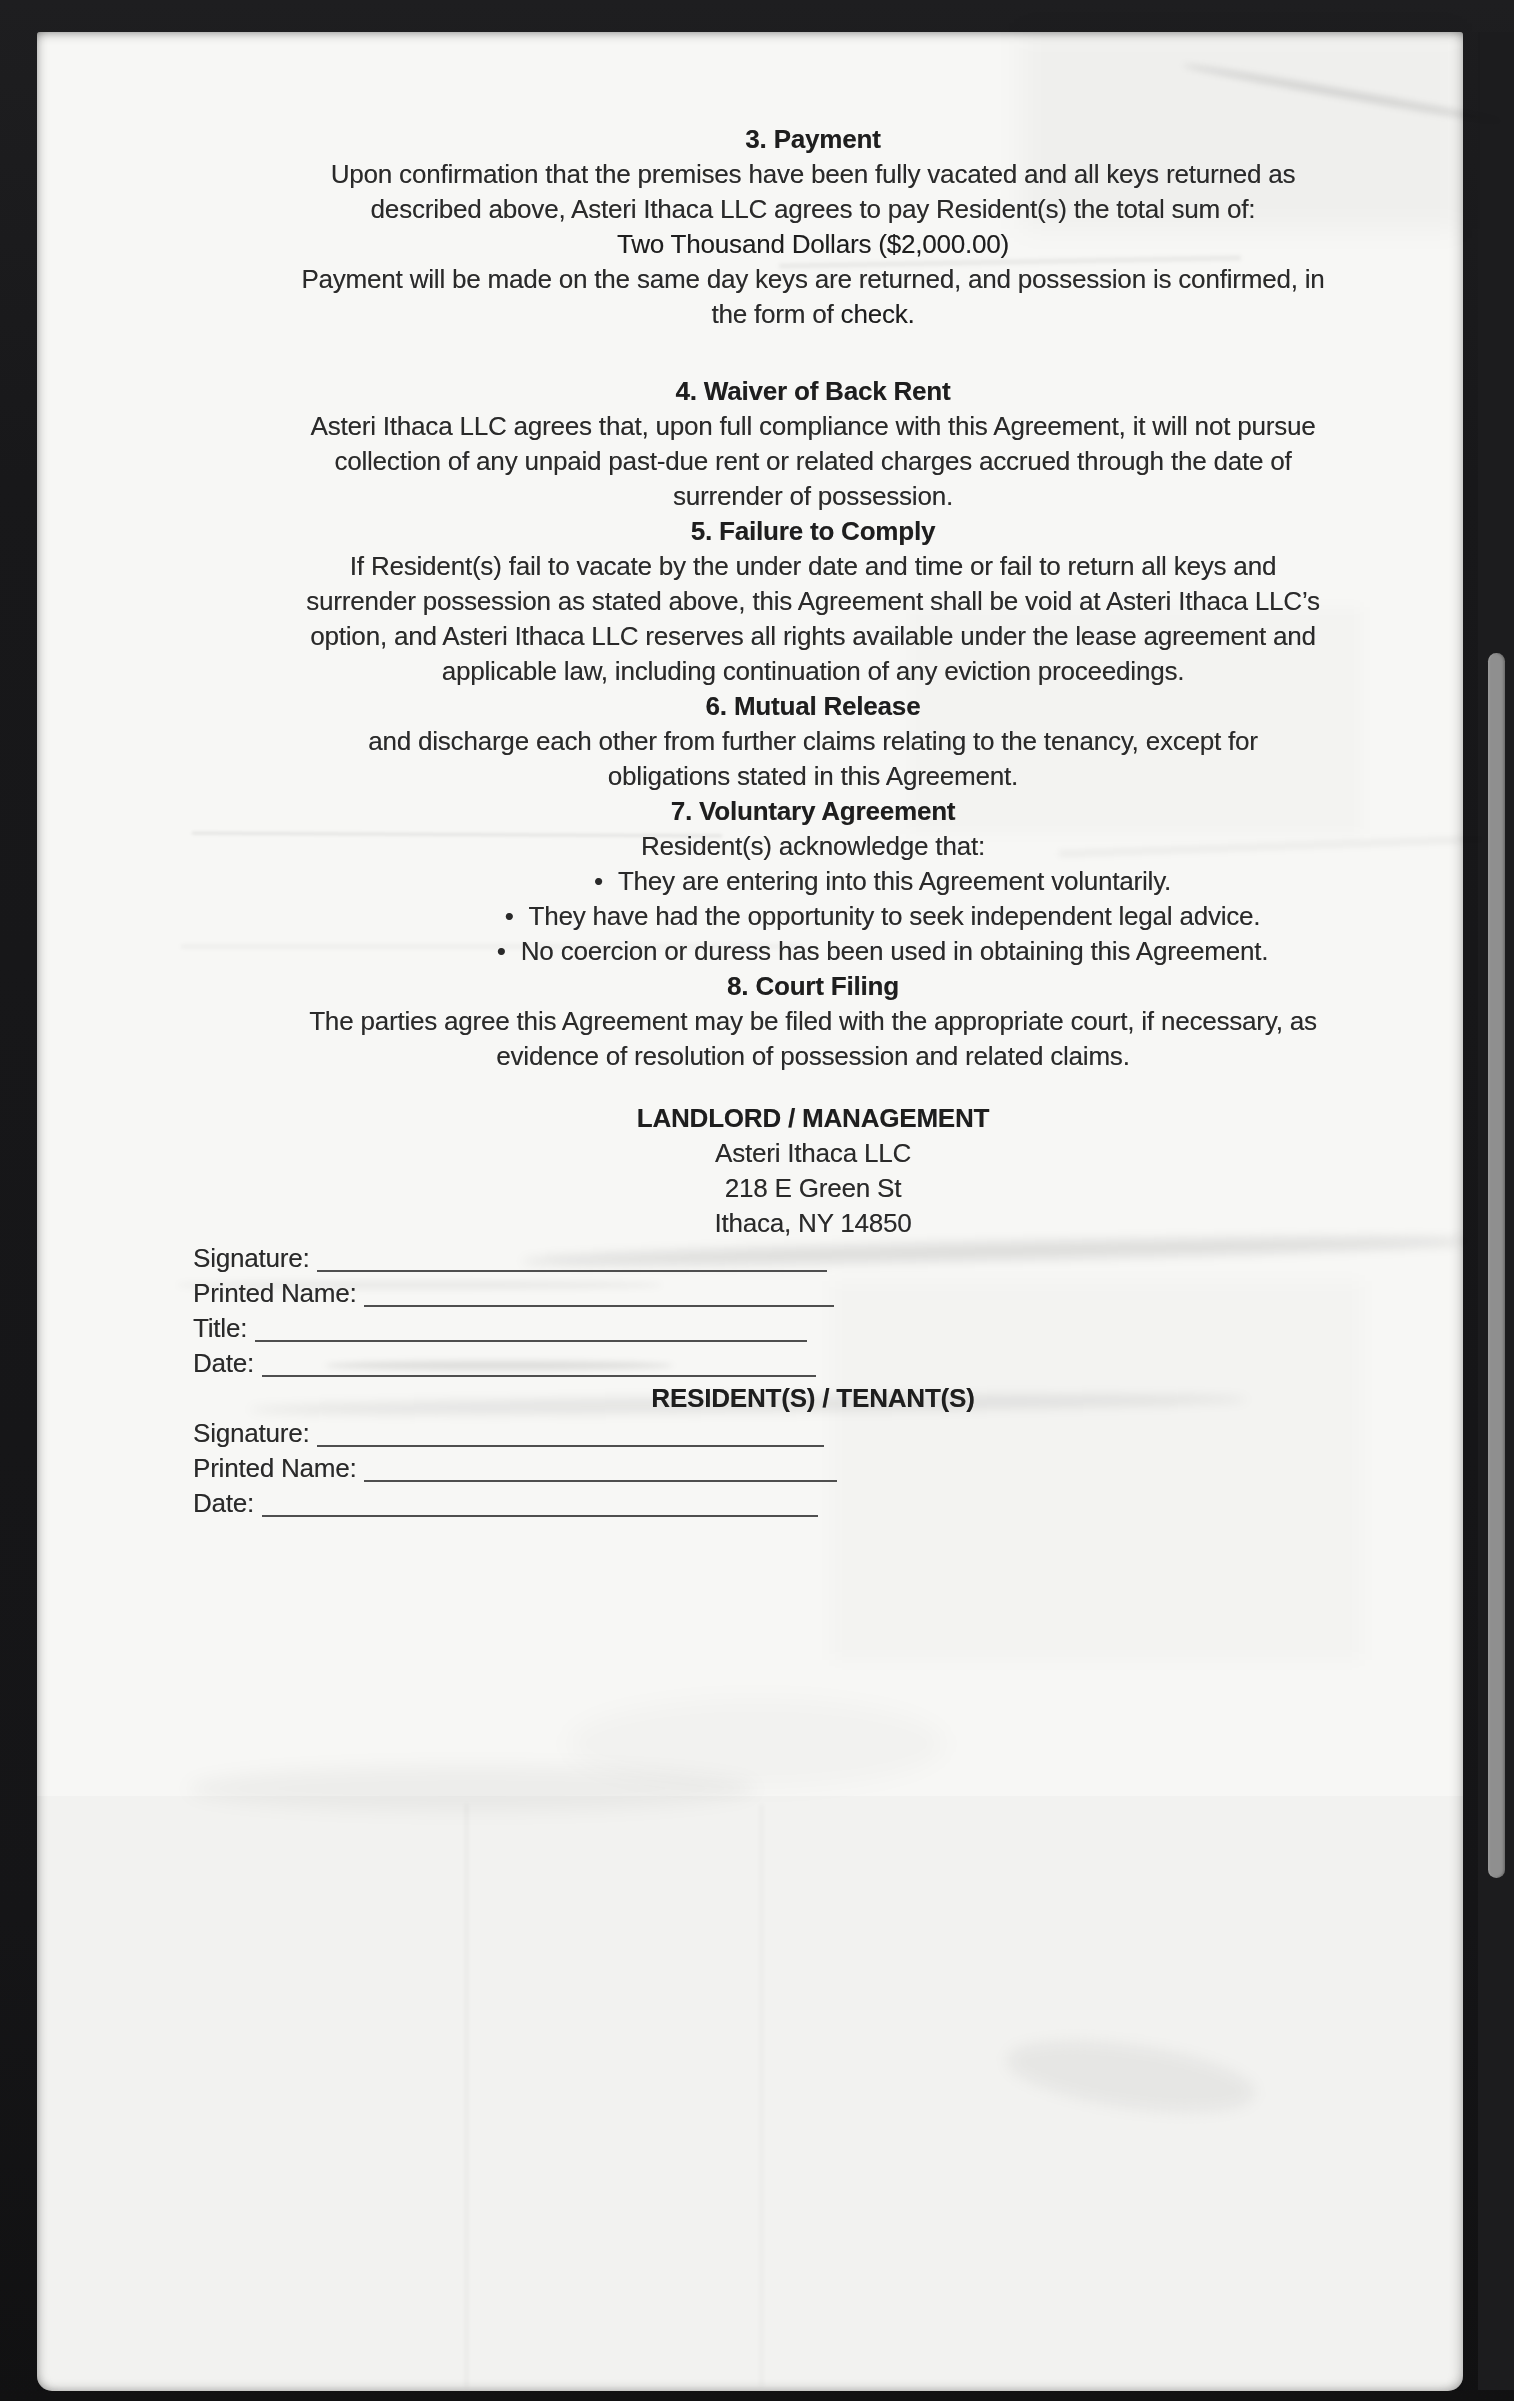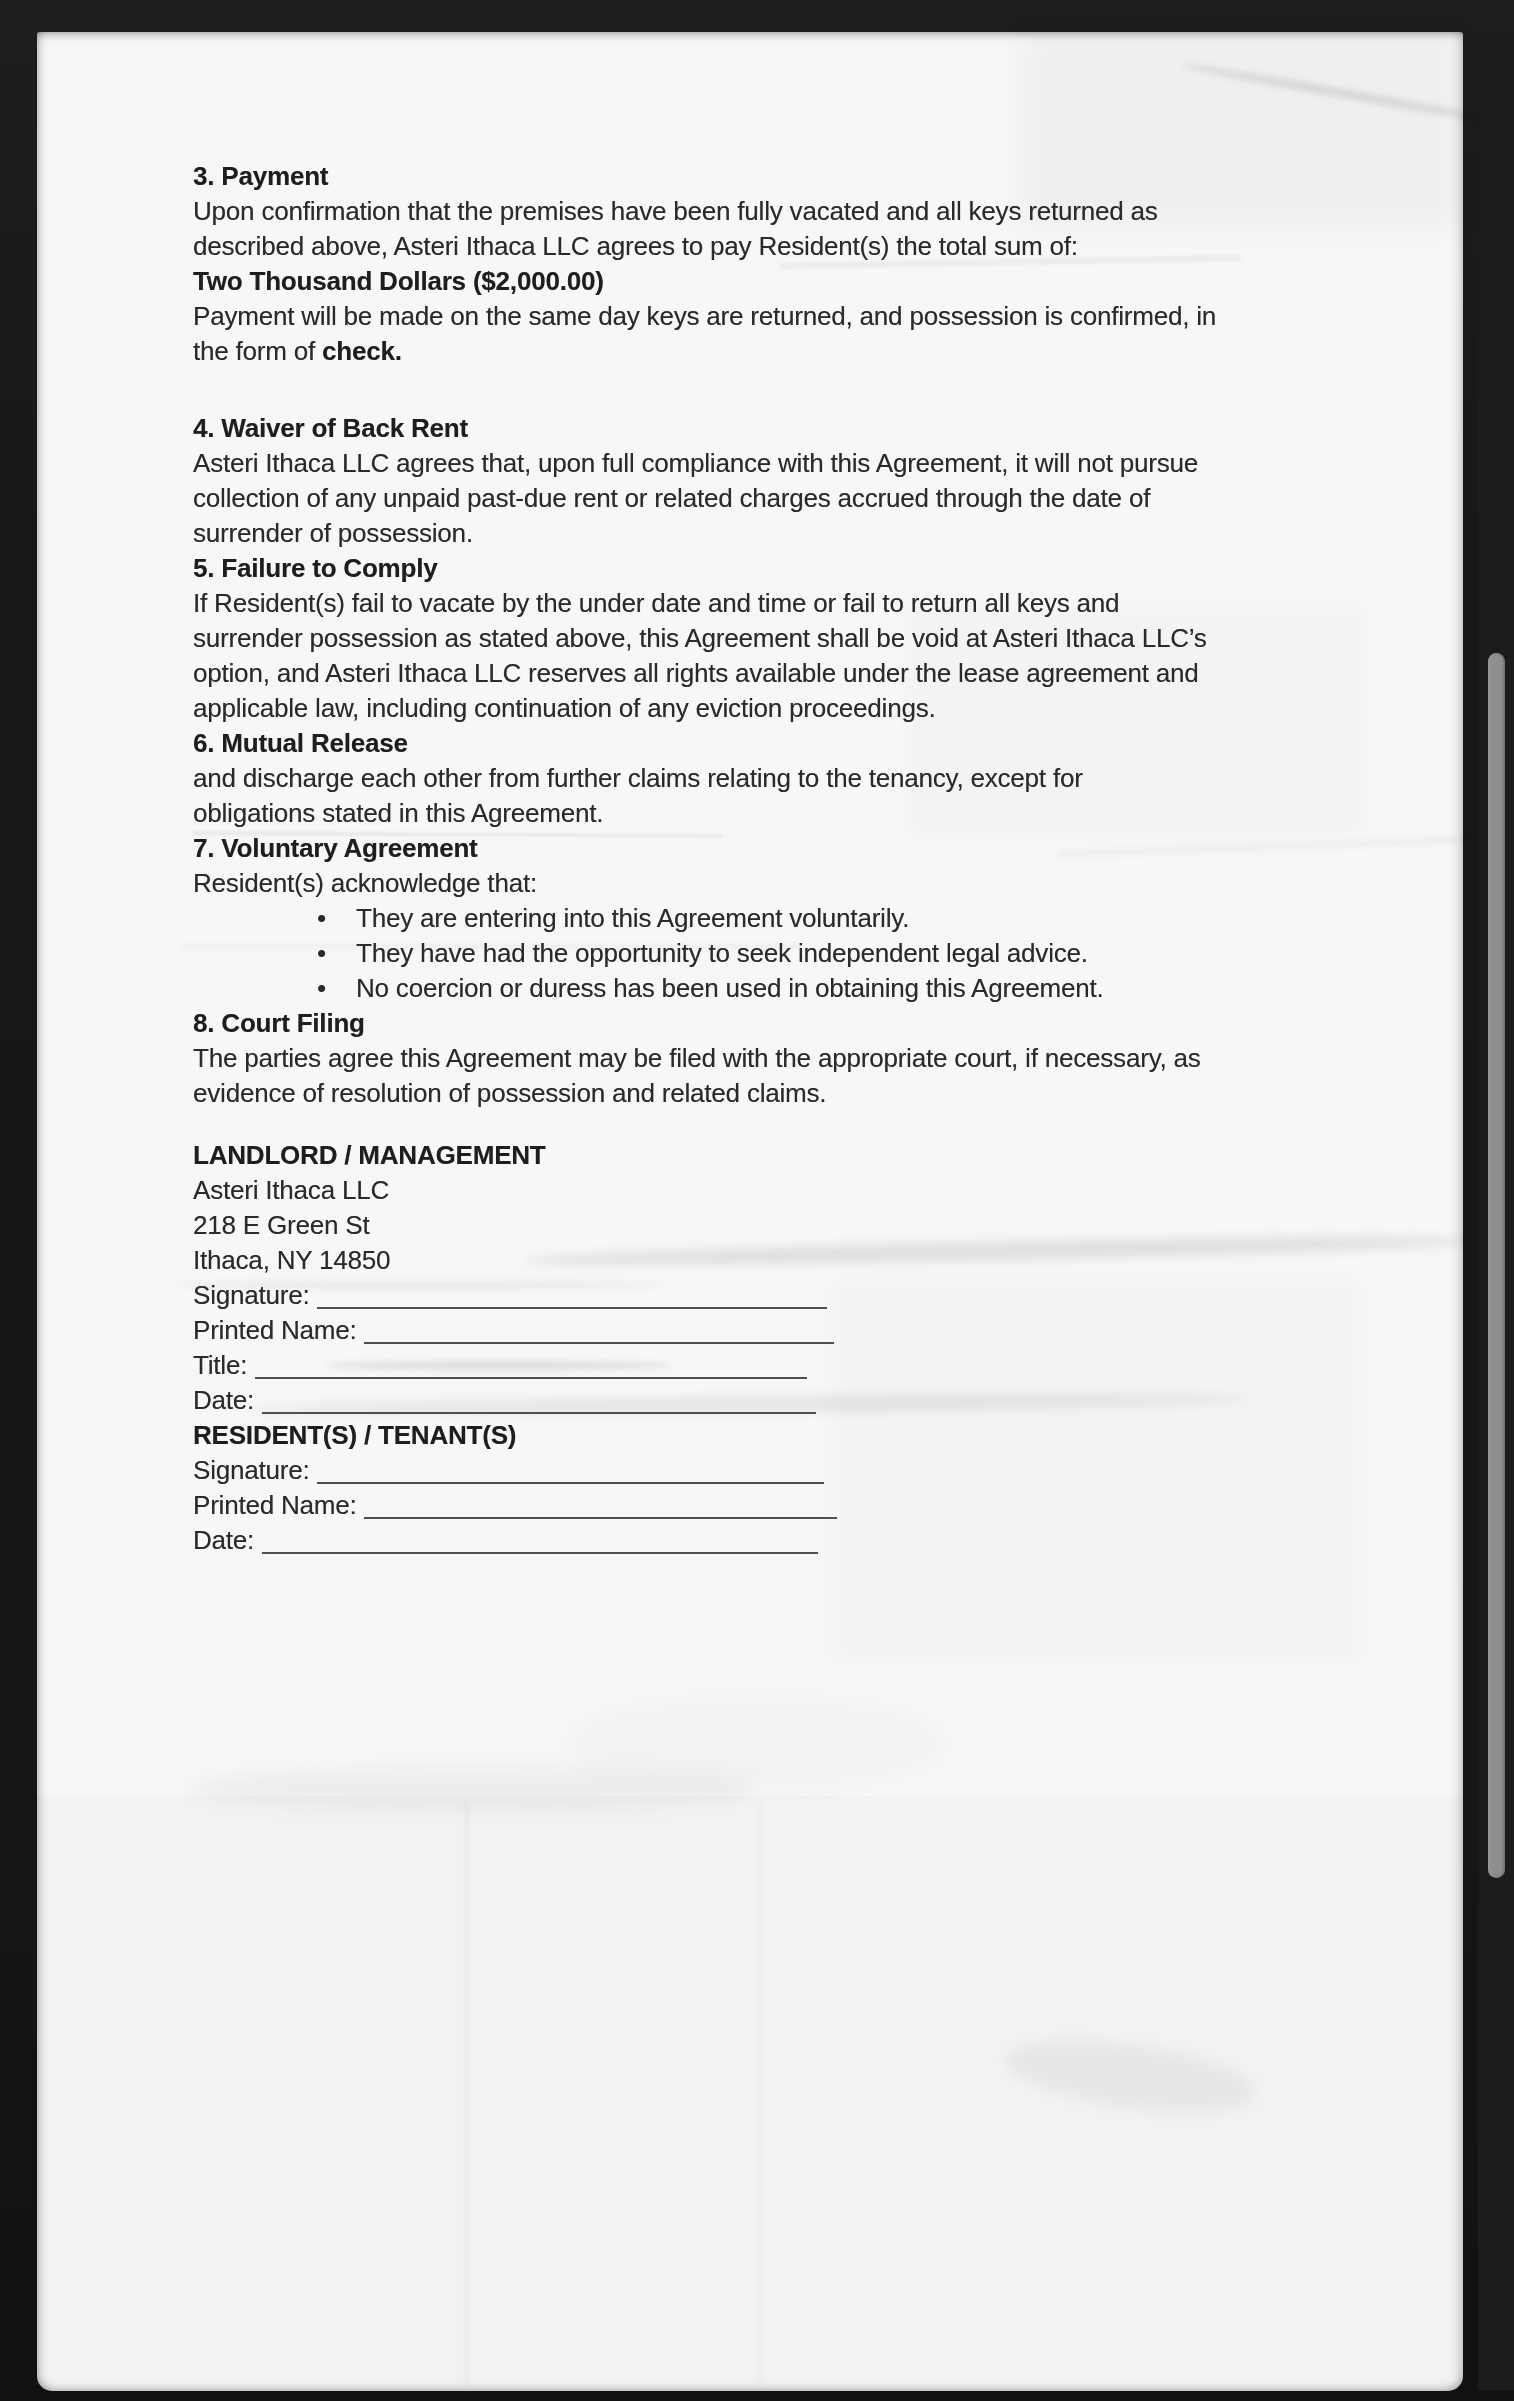--- a/index.html
+++ b/index.html
@@ -19,28 +19,29 @@
   }
   .page {
     position:absolute; left:37px; top:32px; width:1426px; height:2359px;
     background:#f7f7f5; border-radius:3px 3px 15px 15px;
     box-shadow: inset 0 9px 12px -9px rgba(0,0,0,.45),
                 inset 9px 0 12px -9px rgba(0,0,0,.35),
                 inset -9px 0 13.6px -9px rgba(0,0,0,.30),
                 inset 0 -9px 12px -9px rgba(0,0,0,.30);
   }
   .content {
-    position:absolute; left:0; top:12px; width:100%; box-sizing:border-box;
-    padding:115px 30px 0 156px;
+    position:absolute; left:0; top:0; width:100%; box-sizing:border-box;
+    padding:90px 30px 0 156px;
     color:#2a2a2a; font-size:26px; line-height:35px; letter-spacing:-0.2px;
     text-shadow:0.2px 0.2px 0.5px rgba(45,45,45,0.45);
+    text-align:center;
   }
   .ln { height:35px; white-space:nowrap; }
   .hd { font-weight:700; color:#1e1e1e; }
-  .bold { font-weight:700; color:#1e1e1e; }
+  .bold { font-weight:400; color:#1e1e1e; }
   .sp1 { height:42px; }
   .sp2 { height:27px; }
   .bullet-row .dot { display:inline-block; width:39px; margin-left:124px; }
   .sigrow { display:flex; }
   .sigrow .lbl { flex:none; }
   .sigrow .ul { flex:1; border-bottom:2.3px solid #4f4f4f; margin:0 0 3.8px 7.6px; }
   .art { position:absolute; pointer-events:none; }
 </style>
 </head>
 <body>

